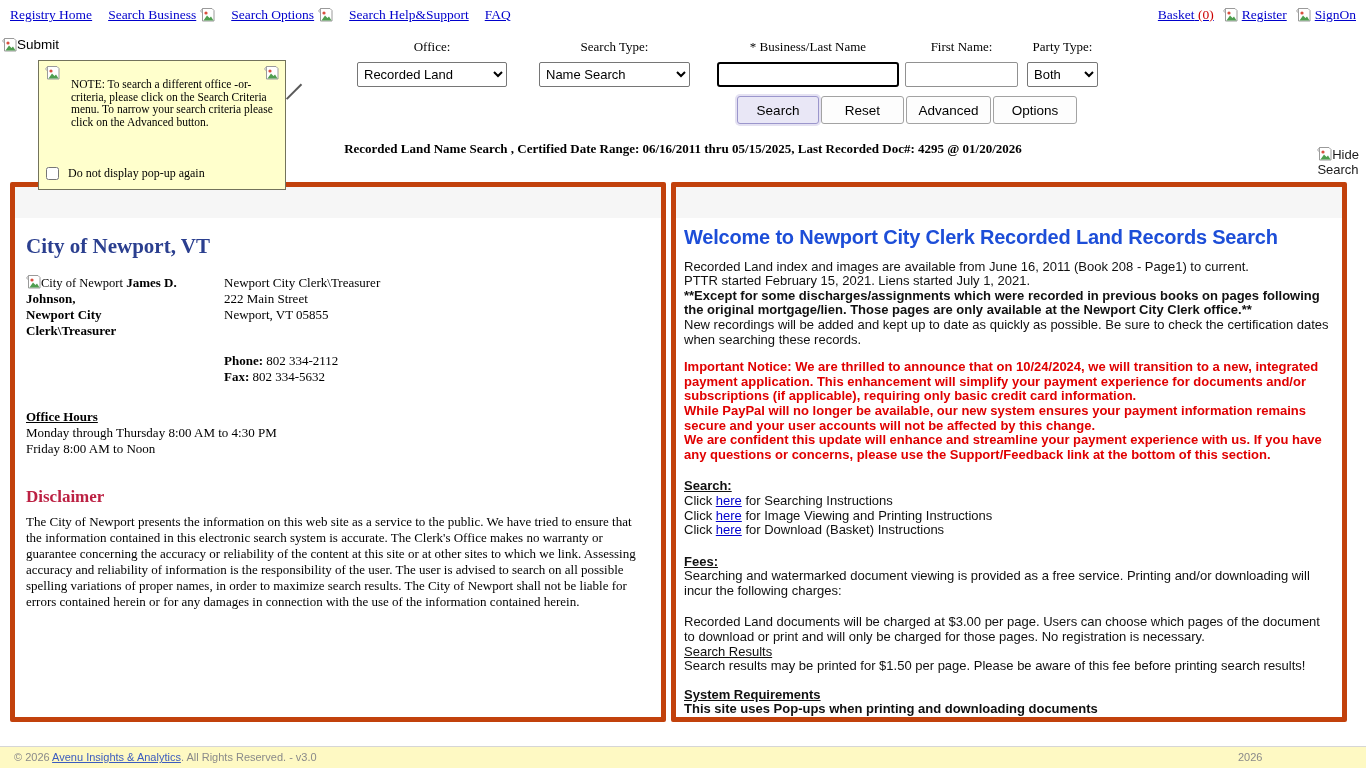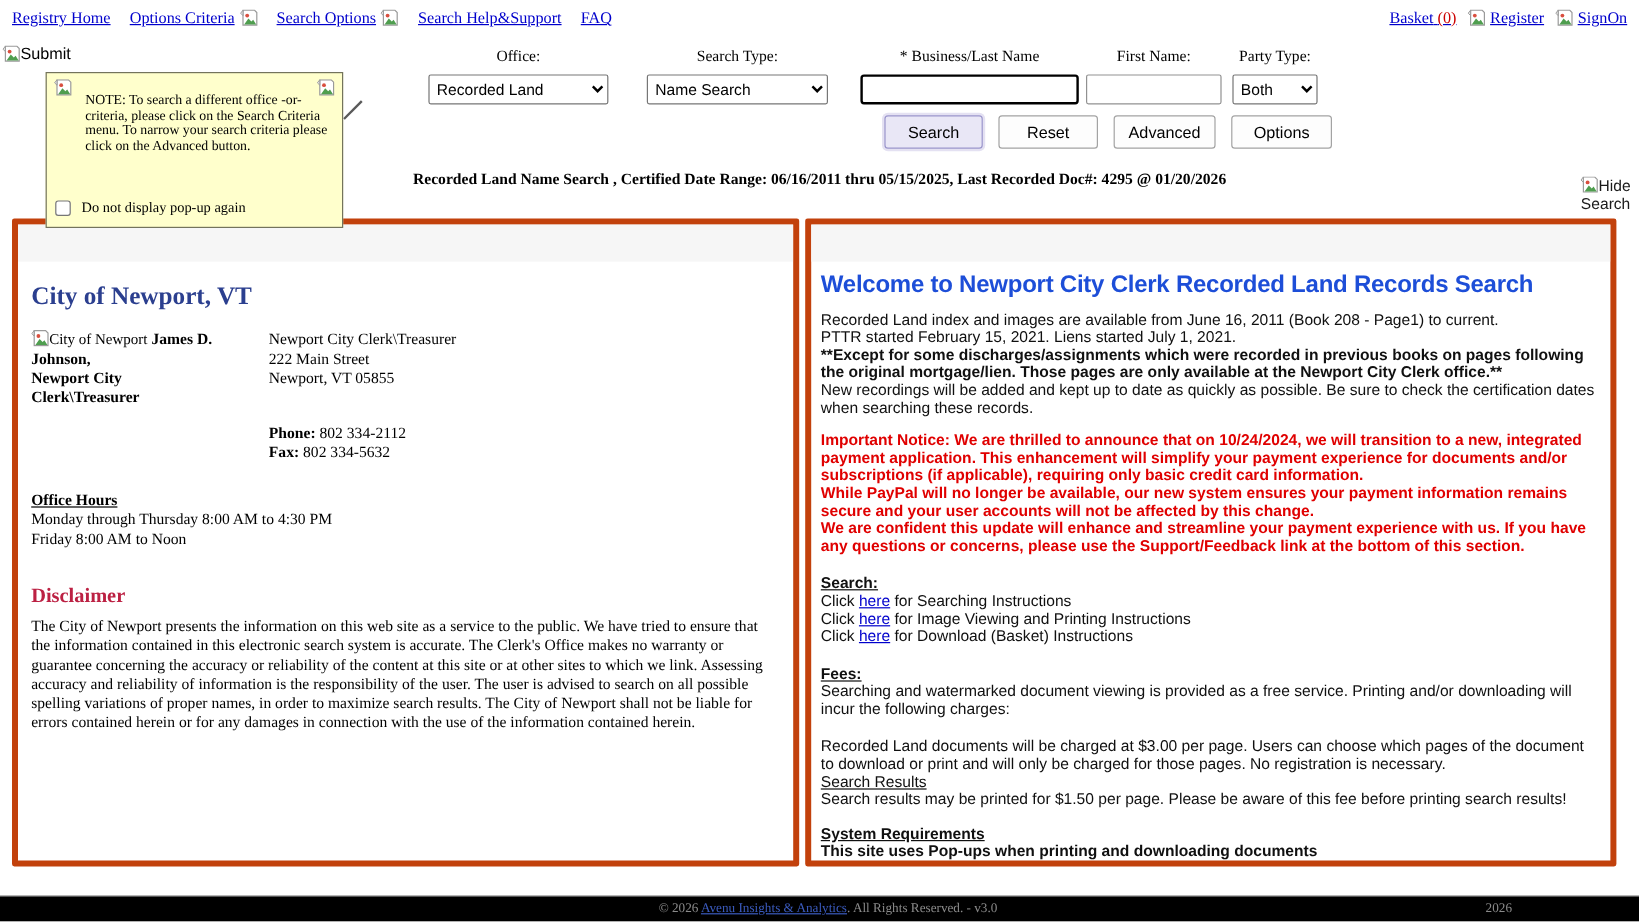--- a/index.html
+++ b/index.html
@@ -34,21 +34,21 @@
     border:1px solid #767676; border-radius:2px; background:#fff; padding:0 2px; }
   .fld-office   { left:357px; width:150px; }
   .fld-type     { left:539px; width:151px; }
   .fld-business { left:717px; width:182px; }
   .fld-first    { left:905px; width:113px; }
   .fld-party    { left:1027px; width:71px; }
   .inp { height:25px; width:100%; font-family:"Liberation Sans", sans-serif; font-size:13px; padding:0 4px; }
   .inp-business { border:2px solid #000; border-radius:3px; }
   .inp-first { border:1px solid #919191; border-radius:2px; }
 
-  .btnrow { position:absolute; left:737px; top:96px; display:flex; gap:13px; }
+  .btnrow { position:absolute; left:737px; top:96px; display:flex; gap:2px; }
   .btn { height:28px; font-family:"Liberation Sans", sans-serif; font-size:13.5px; color:#000;
     background:#fdfdfd; border:1px solid #a3a3a3; border-radius:3px; cursor:pointer; }
   .btn-search { width:82px; background:#e9e7f6; border:1px solid #9b96cc; box-shadow:0 0 0 2px #e4e1f2; }
   .btn-reset { width:83px; }
   .btn-advanced { width:85px; }
   .btn-options { width:84px; }
 
   .statusline { position:absolute; top:141px; left:0; right:0; text-align:center;
     font-weight:bold; font-size:13px; }
 
@@ -93,23 +93,23 @@
     line-height:14.6px; color:#101010; }
   .welcome-title { color:#1d4ed8; font-size:20px; font-weight:bold; margin:12px 0 15px;
     letter-spacing:-0.2px; }
   .rp-line { min-height:14.6px; }
   .bold { font-weight:bold; }
   .red-notice { color:#e00000; font-weight:bold; margin-top:13px; }
   .sec-h { font-weight:bold; text-decoration:underline; margin-top:17px; }
   .sec-h2 { text-decoration:underline; }
   .gap-s { margin-top:14px; }
   .gap-m { margin-top:17px; }
-  .footer { position:absolute; left:0; right:0; bottom:0; height:22px; background:#000000;
-    border-top:1px solid #d6d6d6; font-family:Liberation Serif, serif; font-size:11px;
-    color:#8a8a8a; line-height:21px;text-align:center; }
+  .footer { position:absolute; left:0; right:0; bottom:0; height:22px; background:#fef9c3;
+    border-top:1px solid #d6d6d6; font-family:Liberation Sans, sans-serif; font-size:11px;
+    color:#8a8a8a; line-height:21px; }
   .footer .left { padding-left:14px; }
   .footer a { color:#3b5bbf; text-decoration:underline; }
   .footer .year { position:absolute; left:1238px; top:0; }
 </style>
 </head>
 <body>
 
 <svg width="0" height="0" style="position:absolute">
   <defs>
     <g id="bimg-glyph">
@@ -120,21 +120,21 @@
     </g>
   </defs>
 </svg>
 
 <div class="topnav">
   <div class="navgroup">
     <span class="navitem">
       <a class="link">Registry Home</a>
     </span>
     <span class="navitem">
-      <a class="link">Options Criteria</a>
+      <a class="link">Search Business</a>
       <span class="bimg">
           <svg viewBox="0 0 15 14">
             <use href="#bimg-glyph"></use>
           </svg>
         </span>
     </span>
     <span class="navitem">
       <a class="link">Search Options</a>
       <span class="bimg">
           <svg viewBox="0 0 15 14">

